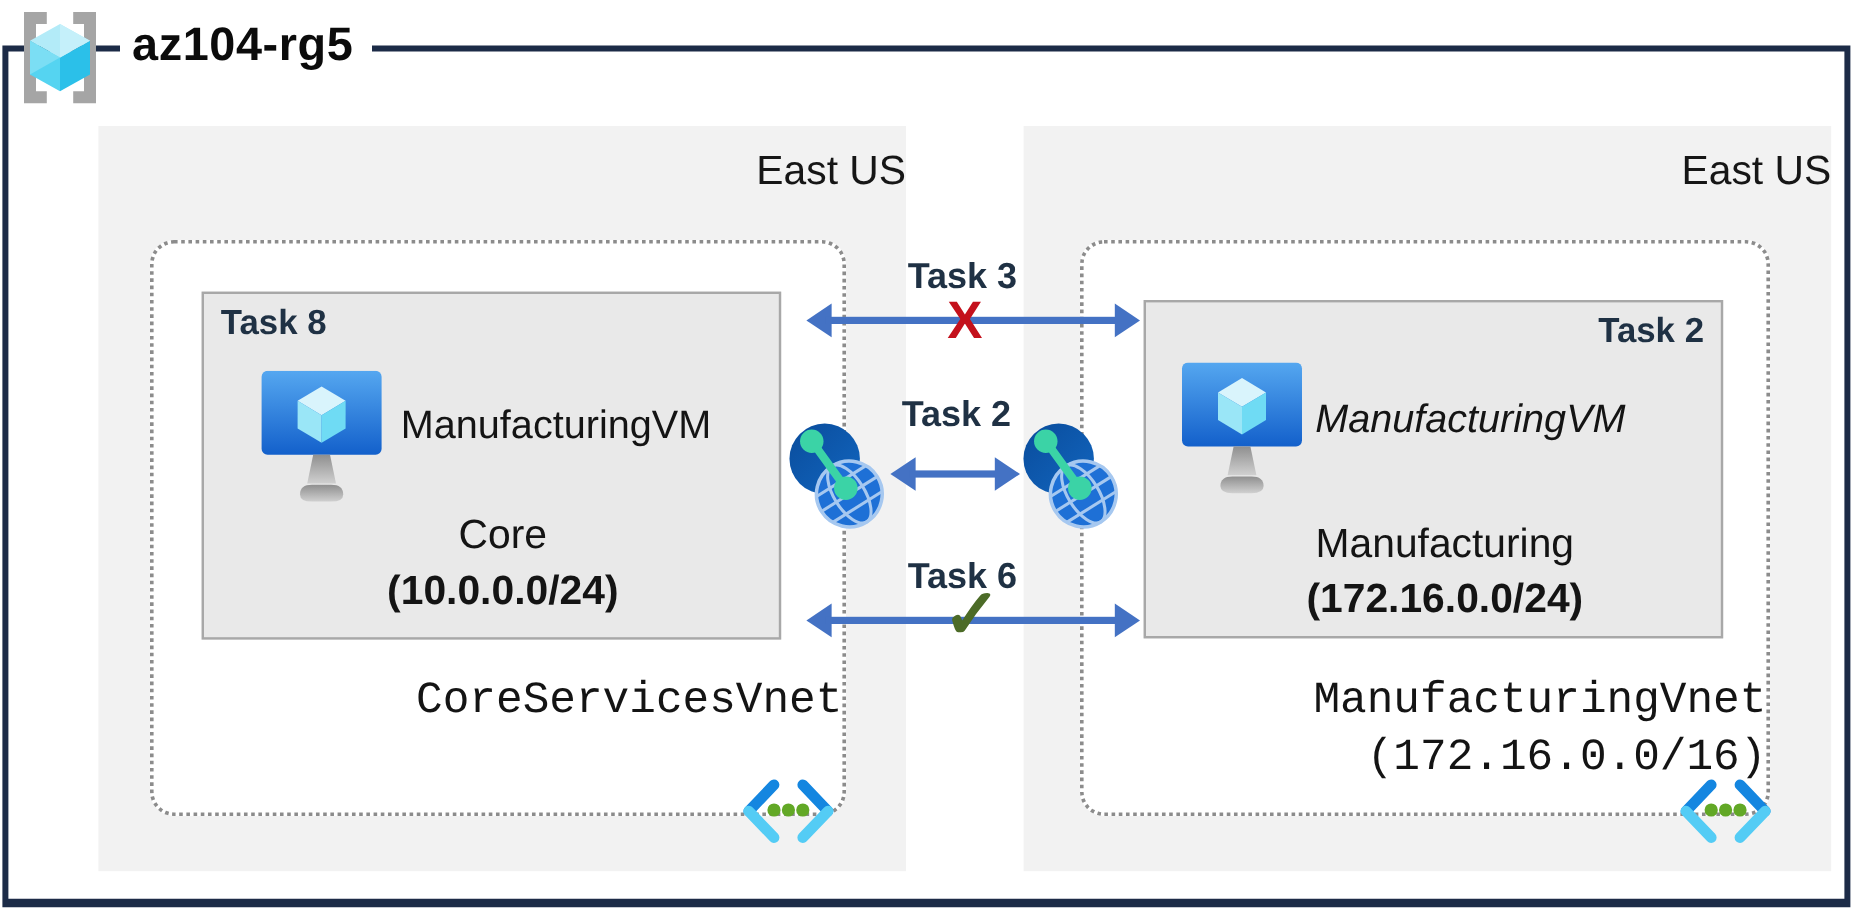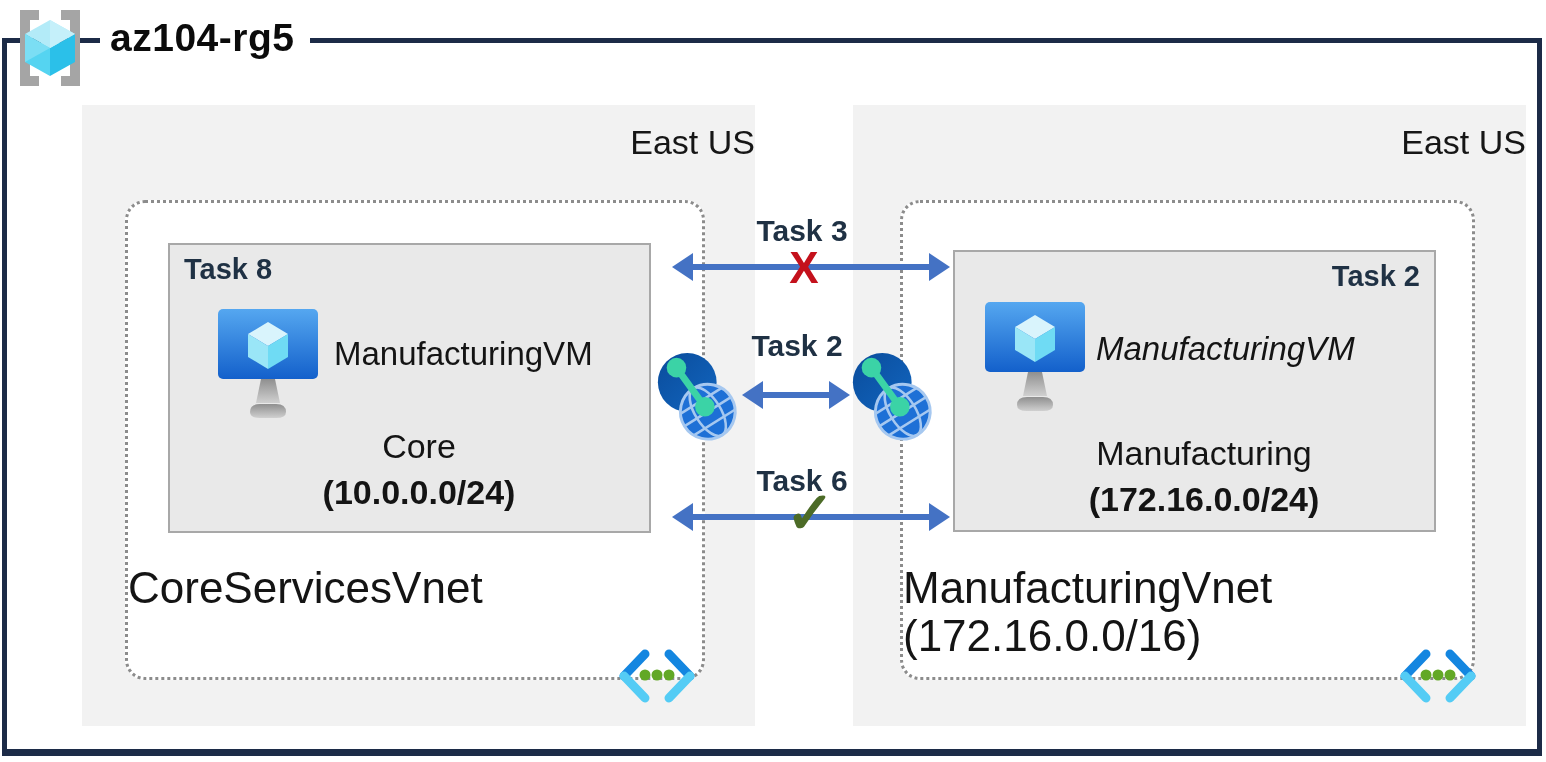--- a/index.html
+++ b/index.html
@@ -31,22 +31,22 @@
   .task-label.tl{left:14px;top:8px;} .task-label.tr{right:14px;top:8px;}
   .vm-icon{position:absolute;width:104px;height:112px;}
   .subnet.left .vm-icon{left:46px;top:64px;}
   .subnet.right .vm-icon{left:28px;top:50px;}
   .vm-name{position:absolute;font-size:33px;color:#141414;}
   .subnet.left .vm-name{left:164px;top:90px;}
   .subnet.right .vm-name{left:141px;top:78px;font-style:italic;}
   .subnet-name,.subnet-cidr{position:absolute;left:0;width:100%;text-align:center;
         font-size:34px;color:#141414;padding-left:19px;}
   .subnet-name{top:182px;} .subnet-cidr{top:228px;font-weight:bold;}
-  .vnet-name,.vnet-cidr{position:absolute;left:0;width:100%;text-align:left;
-        font-size:44px;color:#141414;}
+  .vnet-name,.vnet-cidr{position:absolute;left:0;width:100%;text-align:right;
+        font-size:37px;color:#141414;font-family:Liberation Mono, monospace;}
   .vnet-name{top:360px;} .vnet-cidr{top:408px;}
   .vnet-net-icon{position:absolute;width:84px;height:56px;top:445px;z-index:3;}
   .vnet.left .vnet-net-icon{left:487px;} .vnet.right .vnet-net-icon{left:493px;}
   .conn-label{position:absolute;width:200px;text-align:center;font-size:30px;font-weight:bold;
               color:var(--task-text);z-index:5;}
   .dbl-arrow{position:absolute;height:28px;z-index:4;}
   .dbl-arrow .line{position:absolute;left:16px;right:16px;top:11px;height:6px;background:var(--arrow);}
   .dbl-arrow .ah{position:absolute;width:0;height:0;top:0;
        border-top:14px solid transparent;border-bottom:14px solid transparent;}
   .dbl-arrow .ah.l{left:0;border-right:21px solid var(--arrow);}

